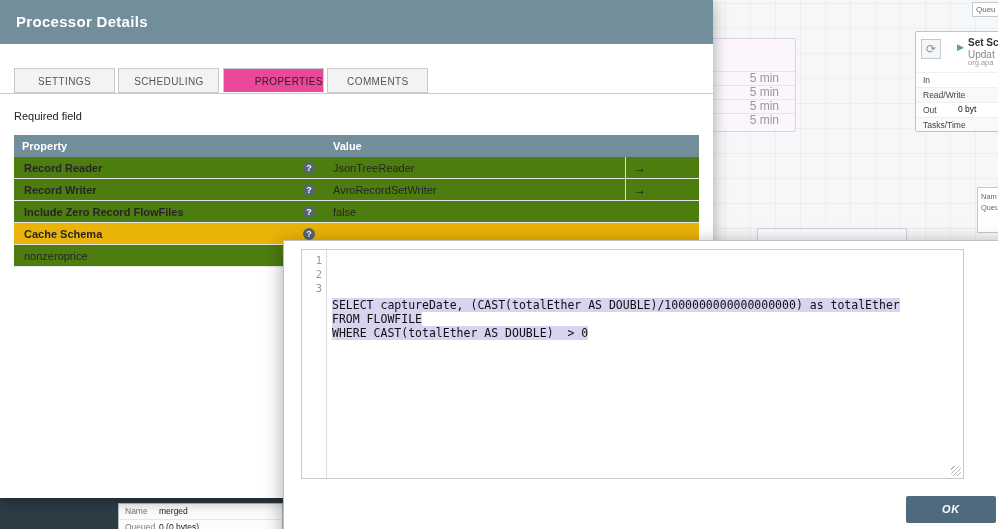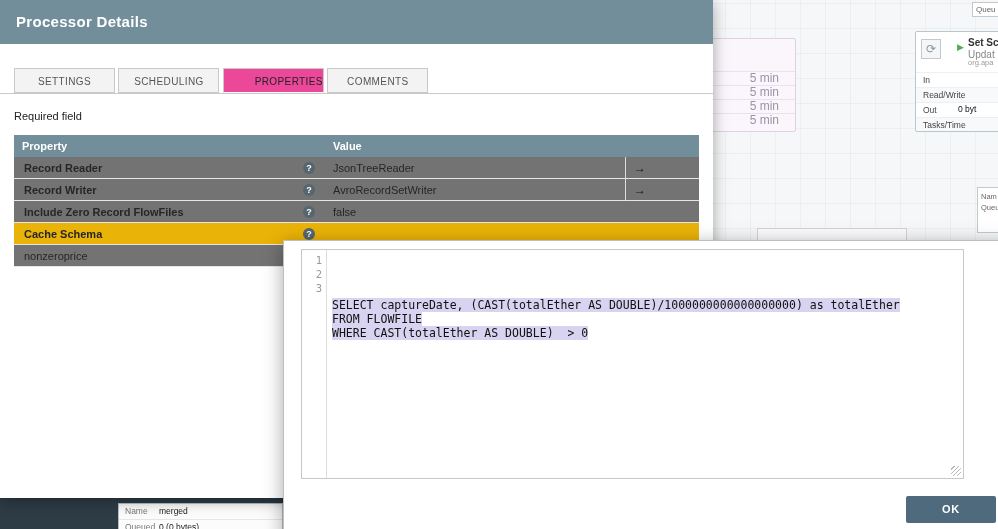--- a/index.html
+++ b/index.html
@@ -112,21 +112,21 @@
 
   .prop-table { margin:13px 14px 0; width:685px; font-size:11px; }
   .thead {
     display:flex; height:22px; background:var(--accent, #728e9b); color:#fff;
     font-weight:bold; align-items:center;margin-top:8px;
   }
   .th-prop { width:311px; padding-left:8px; }
   .th-val  { flex:1; padding-left:8px; }
   .trow {
     display:flex; height:22px; align-items:center; border-bottom:1px solid #e6e6e6;
-    background:#737373;
+    background:#4d7c0f;
   }
   .trow.hl { background:#eab308; }
   .cell-prop {
     width:311px; padding-left:10px; font-weight:bold; position:relative; height:22px;
     line-height:22px; white-space:nowrap; overflow:hidden;
   }
   .trow.plain .cell-prop { font-weight:normal; }
   .help-icon {
     position:absolute; right:10px; top:5px; width:12px; height:12px;
     border-radius:50%; background:#56666f; color:#fff; font-size:9px;
@@ -159,21 +159,21 @@
   .line { height:14px; white-space:pre; }
   .sel { background:var(--selection, #d8d3f0); color:#111; }
   .resize-corner {
     position:absolute; right:2px; bottom:2px; width:10px; height:10px;
     background:repeating-linear-gradient(135deg, transparent 0 2px, #b9b9b9 2px 3px);
   }
   .ok-button {
     position:absolute; left:622px; top:255px; width:90px; height:27px;
     background:var(--ok, #4e6a7c); color:#fff; border:none; border-radius:2px;
     font-family:"Liberation Sans", sans-serif; font-size:11px; font-weight:bold;
-    letter-spacing:0.06em; text-align:center; line-height:27px; cursor:pointer;
+    letter-spacing:0.06em; text-align:center; line-height:27px; cursor:pointer;font-style:italic;
   }
 </style>
 </head>
 <body>
 
 <div class="canvas">
 
   <div class="queue-top-label">Queu</div>
 
   <div class="set-proc">

